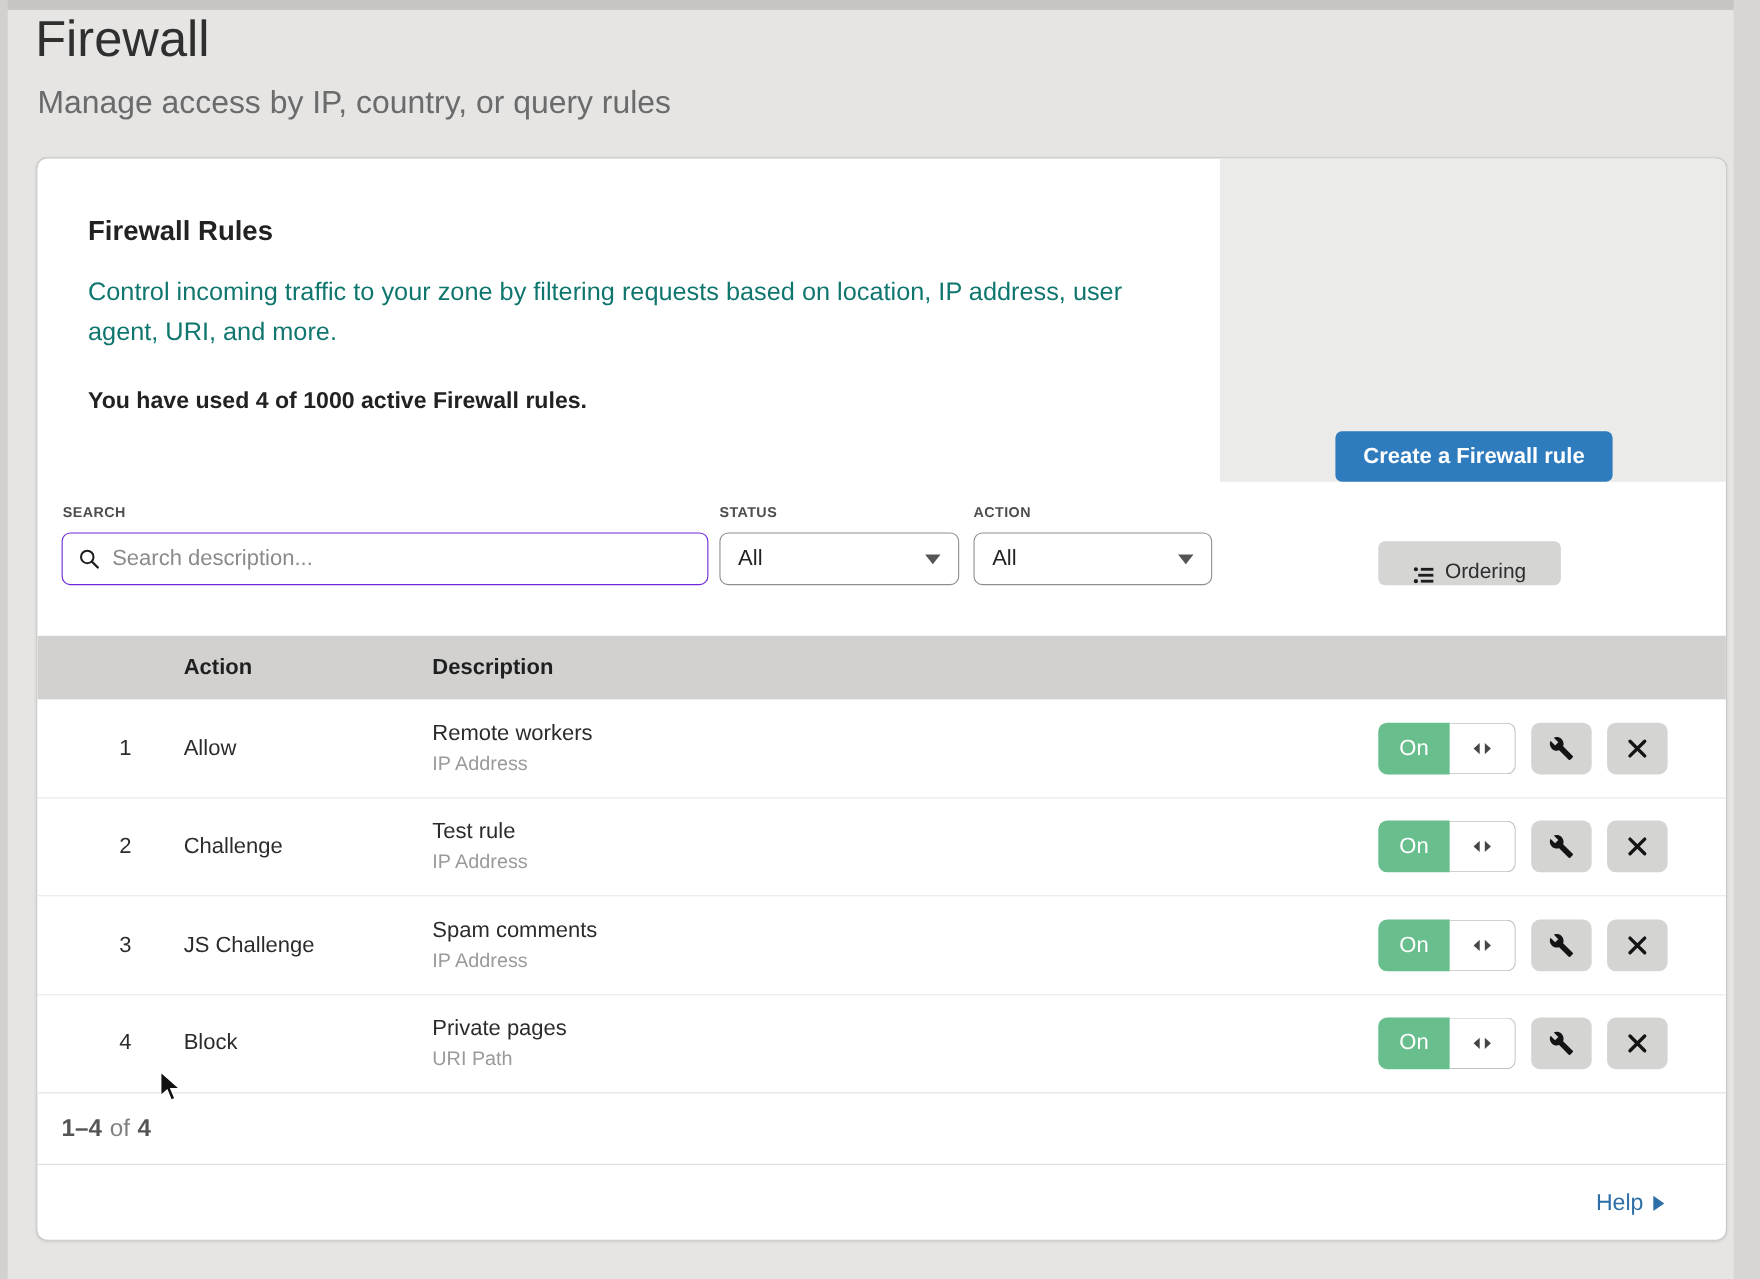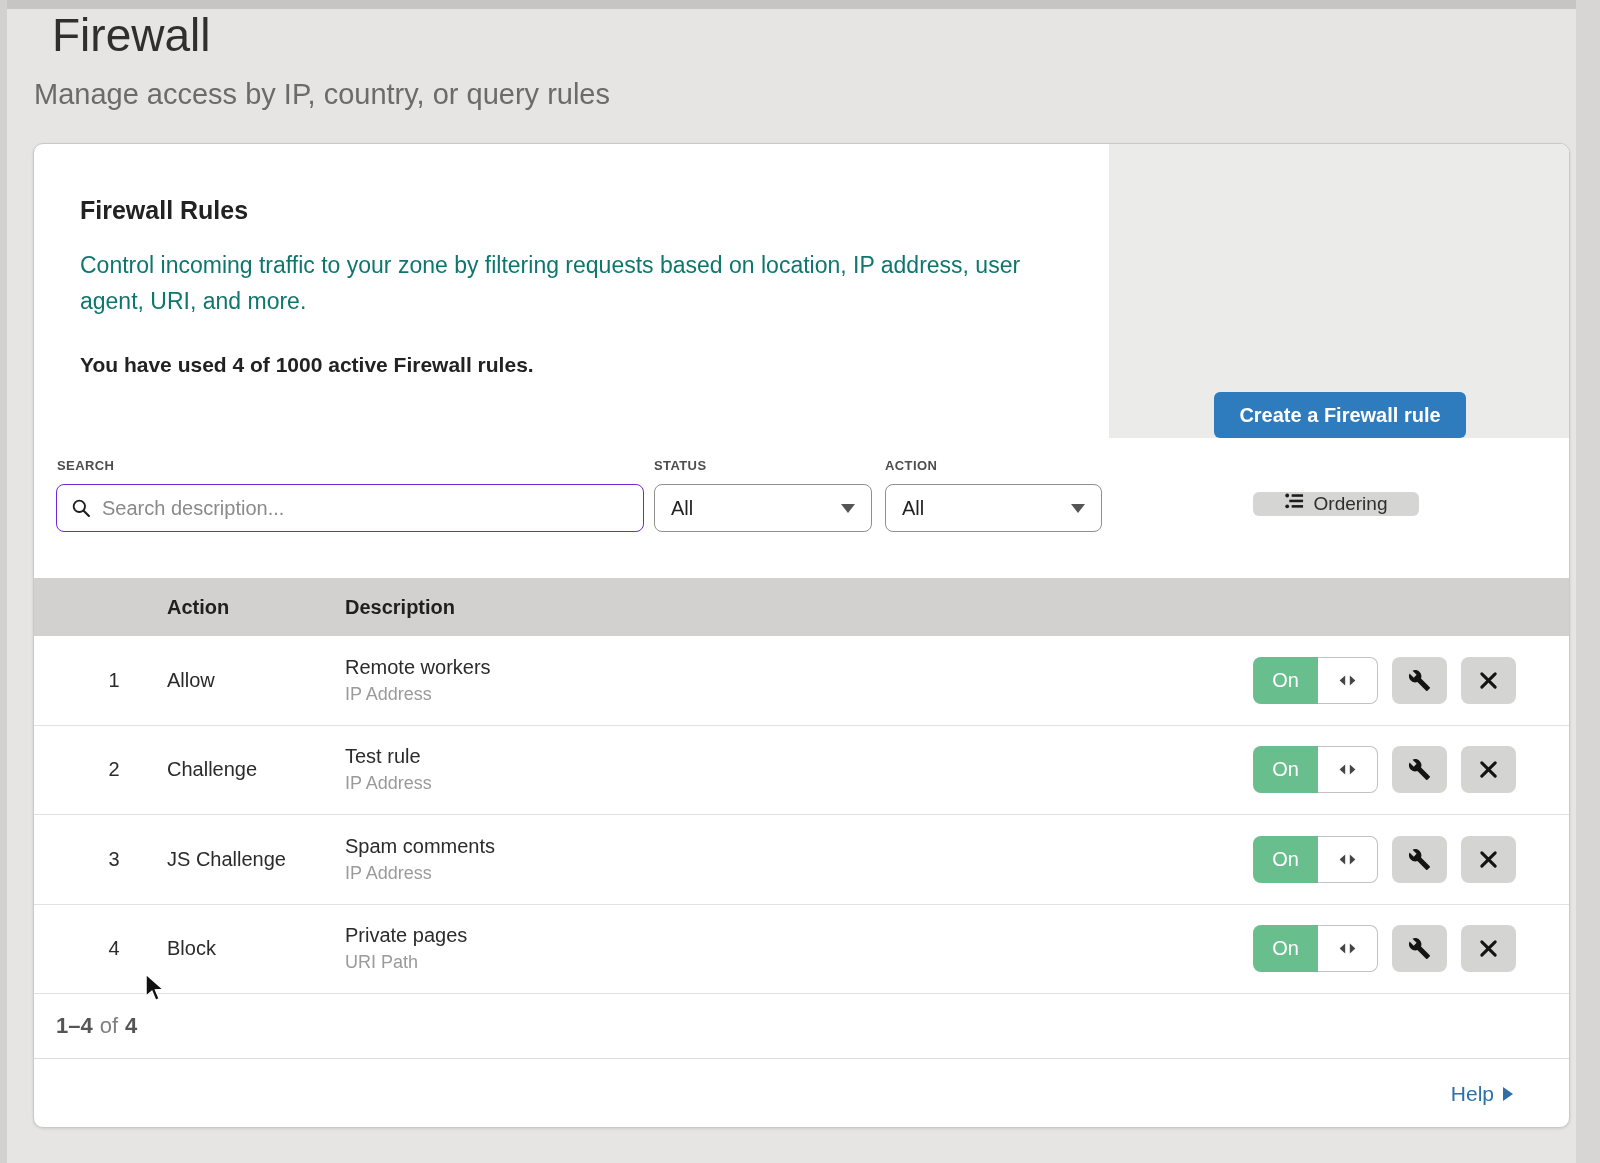--- a/index.html
+++ b/index.html
@@ -6,21 +6,21 @@
   .screen {
     position:relative; width:1600px; height:1163px; overflow:hidden;
     background:#e6e5e4; font-family:"Liberation Sans", sans-serif;
   }
   
   .edge-top    { position:absolute; left:0; top:0; width:100%; height:9px; background:#c6c5c4; }
   .edge-left   { position:absolute; left:0; top:0; width:7px; height:100%; background:#d2d1d0; }
   .edge-right  { position:absolute; right:0; top:0; width:24px; height:100%; background:#d7d6d5; }
 
   
-  .page-title    { position:absolute; left:32px; top:8px;  font-size:46px; font-weight:500; color:#2f2f2f;margin-left:20px; }
+  .page-title    { position:absolute; left:32px; top:8px;  font-size:46px; font-weight:500; color:#2f2f2f; }
   .page-subtitle { position:absolute; left:34px; top:78px; font-size:29px; font-weight:400; color:#6b6b6b; }
 
   
   .card {
     position:absolute; left:33px; top:143px; width:1537px; height:985px;
     background:#ffffff; border:1px solid #c9c9c8; border-radius:10px;
     box-shadow:0 1px 3px rgba(0,0,0,.10); box-sizing:border-box; overflow:hidden;
   }
 
   
@@ -54,33 +54,33 @@
   .search-box input::placeholder { color:#8a8a8a; }
   .select {
     position:absolute; top:46px; width:218px; height:48px; box-sizing:border-box;
     border:1px solid #8f8f8e; border-radius:8px; background:#fff; cursor:pointer;
     display:flex; align-items:center; justify-content:space-between; padding:0 16px;
     font-size:20px; color:#222;
   }
   .sel-status { left:620px; } .sel-action { left:851px; width:217px; }
   .caret { width:0; height:0; border-left:7px solid transparent; border-right:7px solid transparent; border-top:9px solid #555; }
   .ordering-btn {
-    position:absolute; left:1219px; top:54px; width:166px; height:24px; border:none; border-radius:6px;
-    background:#d5d5d4; display:flex; align-items:flex-start; justify-content:center; gap:10px;
+    position:absolute; left:1219px; top:54px; width:166px; height:40px; border:none; border-radius:6px;
+    background:#d5d5d4; display:flex; align-items:flex-end; justify-content:center; gap:10px;
     font-family:inherit; font-size:19px; color:#2e2e2e; cursor:pointer;
   }
 
   
   .tbl-header {
     position:absolute; left:0; top:434px; width:100%; height:58px; background:#d2d1d0;
     display:flex; align-items:center; font-size:20px; font-weight:700; color:#1f1f1f;
   }
   .c-num { width:133px; padding-left:27px; box-sizing:border-box; text-align:center; }
   .c-action { width:178px; }
-  .c-desc { flex:1; }
+  .c-desc { flex:1;margin-left:48px; }
   .rows { position:absolute; left:0; top:492px; width:100%; height:358px; }
   .row {
     height:89.5px; box-sizing:border-box; border-bottom:1px solid #e2e2e1; background:#fff;
     display:flex; align-items:center; font-size:20px; color:#2b2b2b;
   }
   .desc-title { font-size:20px; color:#2b2b2b; }
   .desc-sub { font-size:18px; color:#9a9a9a; margin-top:5px; }
   .controls { display:flex; align-items:flex-end; gap:14px; margin-right:53px; }
   .toggle { display:flex; width:125px; height:47px; cursor:pointer; }
   .toggle-on {

